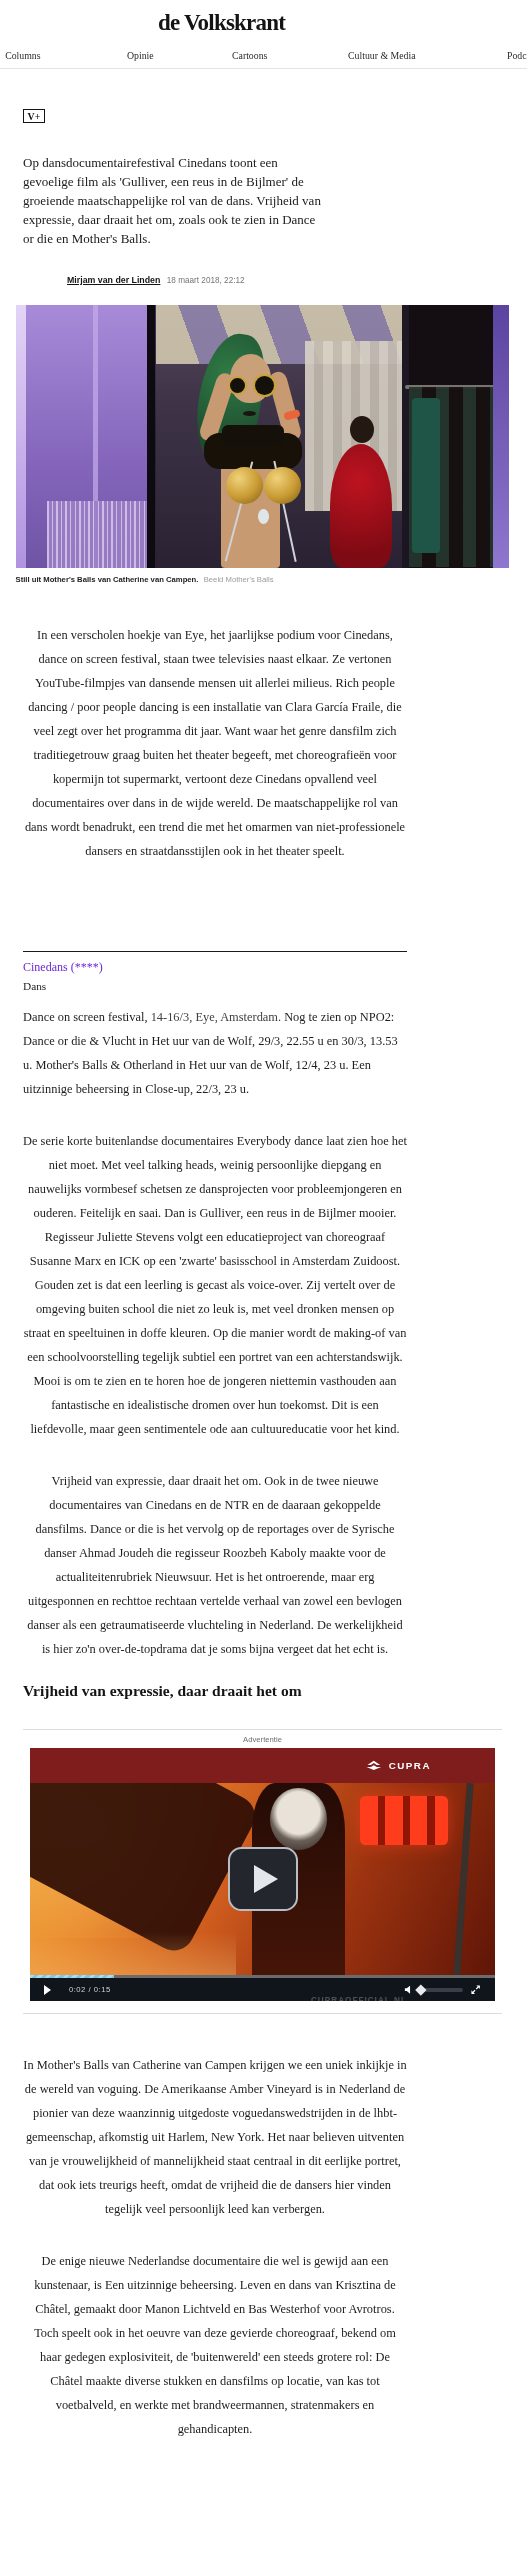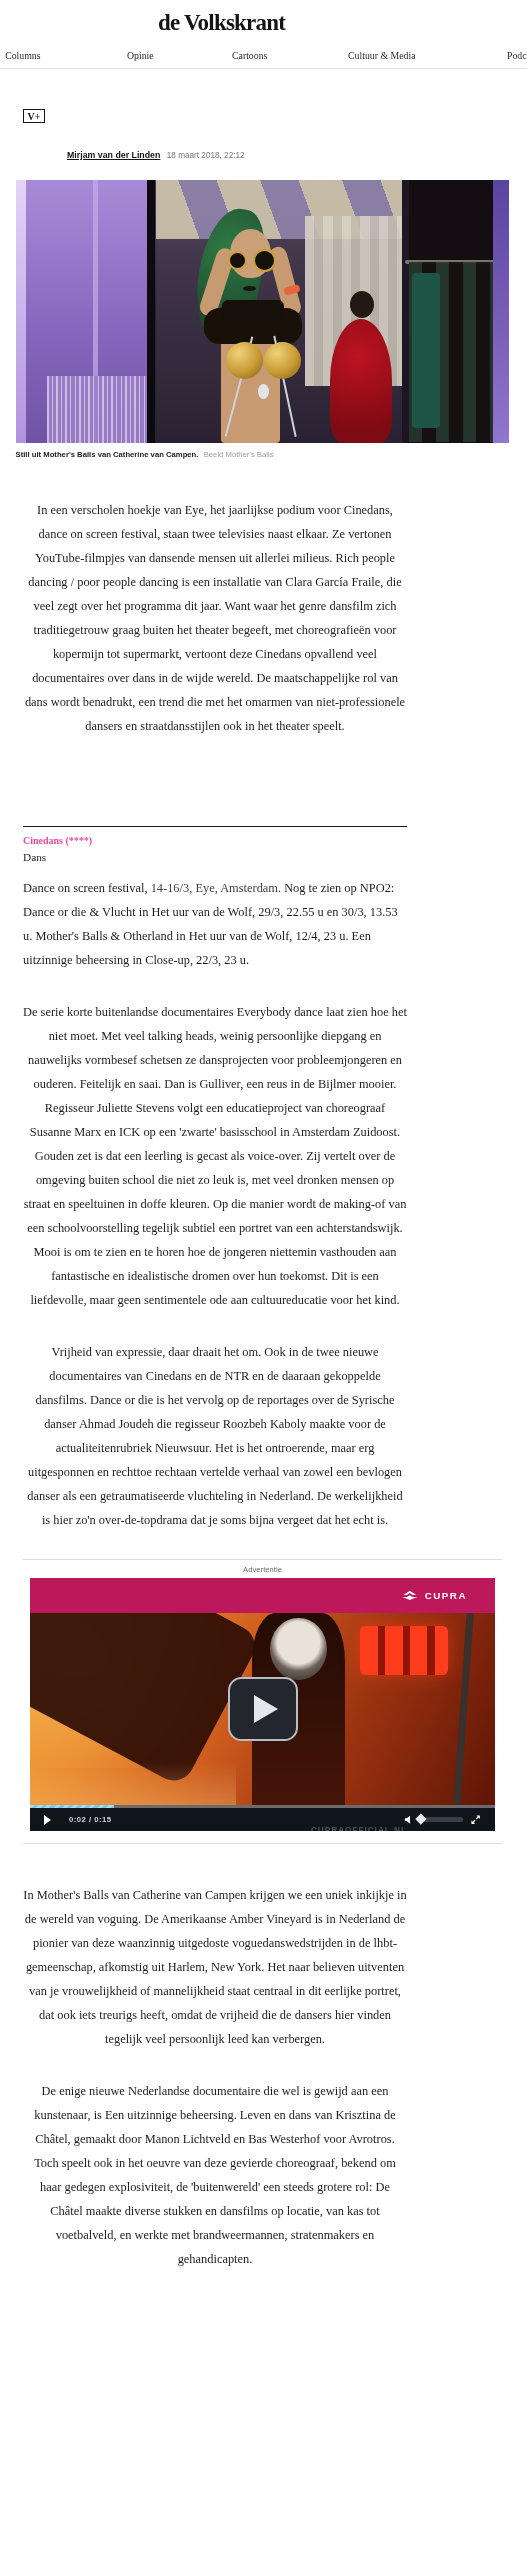--- a/index.html
+++ b/index.html
@@ -79,32 +79,32 @@
   .h-strip-right { right:0; top:0; width:15.5px; height:263px; background:linear-gradient(180deg,#5b44a0,#8f76cf); }
   figcaption { margin-top:7.2px; font-family:"Liberation Sans", sans-serif; font-size:7.7px; }
   .cap-bold { font-weight:bold; color:#1c1c1c; }
   .cap-credit { color:#9b9b9b; margin-left:3.1px; }
   
   p.body { margin:28px 0 0 23px; width:384px; font-size:12.4px; line-height:24px; color:#1d1d1d;text-align:center; }
   p.body.first { margin-top:39px; }
   p.body.after-ad { margin-top:39px; }
   
   .review-box { margin:88px 0 0 23px; width:384px; border-top:1px solid #191919; padding-top:8.2px; }
-  .review-title { font-size:10px; font-weight:bold; color:#ec4899; }
+  .review-title { font-size:12px; font-weight:normal; color:#6d28d9; }
   .review-genre { font-size:11.3px; margin-top:5.2px; color:#1d1d1d; }
   .review-info { margin-top:12.4px; font-size:12.4px; line-height:24px; color:#1d1d1d; }
   .review-info a { color:#404040; cursor:pointer; }
   
   h2.section { margin:20.6px 0 0 23px; width:384px; font-size:15.5px; line-height:20.6px; font-weight:bold; color:#141414; }
   
   .ad { margin:27px 0 0 23px; width:479px; }
   .ad-rule { width:479px; border-top:0.5px solid #dcdcdc; }
   .ad-label { text-align:center; font-family:"Liberation Sans", sans-serif; font-size:7.7px; color:#6e6e6e; margin-top:5px; }
   .player { position:relative; width:465px; margin:4.1px auto 0 auto; }
-  .player-top { height:35px; background:#be185d; display:flex; align-items:center; justify-content:flex-end; padding-right:28px; }
+  .player-top { height:35px; background:#7f1d1d; display:flex; align-items:center; justify-content:flex-end; padding-right:64px; }
   .cupra { display:flex; align-items:center; gap:4.6px; }
   .cupra svg { width:19.6px; height:12.4px; }
   .cupra-name { font-family:"Liberation Sans", sans-serif; color:#fff; font-size:9.8px; letter-spacing:1.5px; font-weight:bold; }
   .player-view { position:relative; height:192px; overflow:hidden;
     background:linear-gradient(115deg,#f2a83e 0%,#e8872c 22%,#cc5a1d 45%,#9c3310 68%,#5f1507 100%); }
   .player-view div { position:absolute; }
   .v-glow { left:0; top:0; width:258px; height:155px; background:radial-gradient(circle at 25% 30%,#f9c96888,transparent 60%); }
   .v-sil { left:-31px; top:-41px; width:237px; height:170px; background:#2e0d05; border-radius:20.6px; transform:rotate(28deg); opacity:.92; }
   .v-rider { left:222px; top:0; width:93px; height:192px; background:linear-gradient(180deg,#240b05,#451507); border-radius:25% 25% 0 0; }
   .v-helmet { left:240px; top:5.2px; width:57px; height:62px; border-radius:50%; background:radial-gradient(circle at 50% 40%,#e8e2d8 0 45%,#6b6159 60%,#2a211c 100%); }
@@ -117,21 +117,21 @@
     display:flex; align-items:center; justify-content:center; cursor:pointer; z-index:3;
   }
   .bigplay .tri { width:0; height:0; border-left:24px solid #e3e7ec; border-top:14.4px solid transparent; border-bottom:14.4px solid transparent; margin-left:6.2px; }
   .progress { height:3.6px; background:#6b6b6b; cursor:pointer; }
   .progress-fill { height:3.6px; width:18%; background:repeating-linear-gradient(135deg,#a7dcf2 0 3.1px,#7cc6e8 3.1px 6.2px); }
   .controls {
     position:relative; height:23px; background:#10141b; display:flex; align-items:center;
     font-family:"Liberation Sans", sans-serif; color:#cfd3d8;
   }
   .smallplay { width:0; height:0; border-left:7.7px solid #fff; border-top:5.2px solid transparent; border-bottom:5.2px solid transparent; margin-left:14.4px; cursor:pointer; }
-  .time { font-size:7.7px; margin-left:17.5px; letter-spacing:0.5px;font-weight:bold; }
+  .time { font-size:7.7px; margin-left:17.5px; letter-spacing:0.5px; }
   .watermark { position:absolute; right:88px; top:18px; font-size:8.2px; letter-spacing:1px; color:rgba(255,255,255,0.25); font-weight:bold; }
   .vol-icon { margin-left:auto; width:11.3px; height:11.3px; cursor:pointer; }
   .vol-slider { position:relative; width:44px; height:4.6px; background:#3a3f47; border-radius:2.1px; margin:0 7.2px 0 5.2px; cursor:pointer; }
   .vol-knob { position:absolute; left:-2.1px; top:-2.1px; width:7.7px; height:7.7px; background:#e8eaee; transform:rotate(45deg); }
   .fs-icon { width:11.3px; height:11.3px; margin-right:13.4px; cursor:pointer; }
   .ad-rule.bottom { margin-top:11.3px; }
 </style>
 </head>
 <body>
 
@@ -144,20 +144,21 @@
     <a class="nav-item" style="left:348px">Cultuur &amp; Media</a>
     <a class="nav-item" style="left:507px">Podcasts</a>
   </nav>
 </header>
 
 <main class="article">
 
   <div class="badge">V+</div>
 
 
+  <p class="intro">Op dansdocumentairefestival Cinedans toont een gevoelige film als 'Gulliver, een reus in de Bijlmer' de groeiende maatschappelijke rol van de dans. Vrijheid van expressie, daar draait het om, zoals ook te zien in Dance or die en Mother's Balls.</p>
 
   <div class="byline">
     <a class="author">Mirjam van der Linden</a>
     <span class="date">18 maart 2018, 22:12</span>
   </div>
 
   <figure class="hero">
     <div class="hero-img">
       <div class="h-strip-left"></div>
       <div class="h-wall"></div>
@@ -200,20 +201,21 @@
 
   <section class="review-box">
     <h3 class="review-title">Cinedans (****)</h3>
     <div class="review-genre">Dans</div>
     <p class="review-info"><span>Dance on screen festival, </span><a>14-16/3, Eye, Amsterdam.</a><span> Nog te zien op NPO2: Dance or die &amp; Vlucht in Het uur van de Wolf, 29/3, 22.55 u en 30/3, 13.53 u. Mother's Balls &amp; Otherland in Het uur van de Wolf, 12/4, 23 u. Een uitzinnige beheersing in Close-up, 22/3, 23 u.</span></p>
   </section>
 
   <p class="body">De serie korte buitenlandse documentaires Everybody dance laat zien hoe het niet moet. Met veel talking heads, weinig persoonlijke diepgang en nauwelijks vormbesef schetsen ze dansprojecten voor probleemjongeren en ouderen. Feitelijk en saai. Dan is Gulliver, een reus in de Bijlmer mooier. Regisseur Juliette Stevens volgt een educatieproject van choreograaf Susanne Marx en ICK op een 'zwarte' basisschool in Amsterdam Zuidoost. Gouden zet is dat een leerling is gecast als voice-over. Zij vertelt over de omgeving buiten school die niet zo leuk is, met veel dronken mensen op straat en speeltuinen in doffe kleuren. Op die manier wordt de making-of van een schoolvoorstelling tegelijk subtiel een portret van een achterstandswijk. Mooi is om te zien en te horen hoe de jongeren niettemin vasthouden aan fantastische en idealistische dromen over hun toekomst. Dit is een liefdevolle, maar geen sentimentele ode aan cultuureducatie voor het kind.</p>
   <p class="body">Vrijheid van expressie, daar draait het om. Ook in de twee nieuwe documentaires van Cinedans en de NTR en de daaraan gekoppelde dansfilms. Dance or die is het vervolg op de reportages over de Syrische danser Ahmad Joudeh die regisseur Roozbeh Kaboly maakte voor de actualiteitenrubriek Nieuwsuur. Het is het ontroerende, maar erg uitgesponnen en rechttoe rechtaan vertelde verhaal van zowel een bevlogen danser als een getraumatiseerde vluchteling in Nederland. De werkelijkheid is hier zo'n over-de-topdrama dat je soms bijna vergeet dat het echt is.</p>
 
+  <h2 class="section">Vrijheid van expressie, daar draait het om</h2>
 
   <div class="ad">
     <div class="ad-rule"></div>
     <div class="ad-label">Advertentie</div>
     <div class="player">
       <div class="player-top">
         <div class="cupra">
           <svg viewBox="0 0 40 24">
             <path d="M20 3 L7 11.5 L14 11.5 L20 7.5 L26 11.5 L33 11.5 Z" fill="#ffffff"></path>
             <path d="M5 15.5 L14 15.5 L20 12 L26 15.5 L35 15.5 L20 22 Z" fill="#ffffff"></path>

